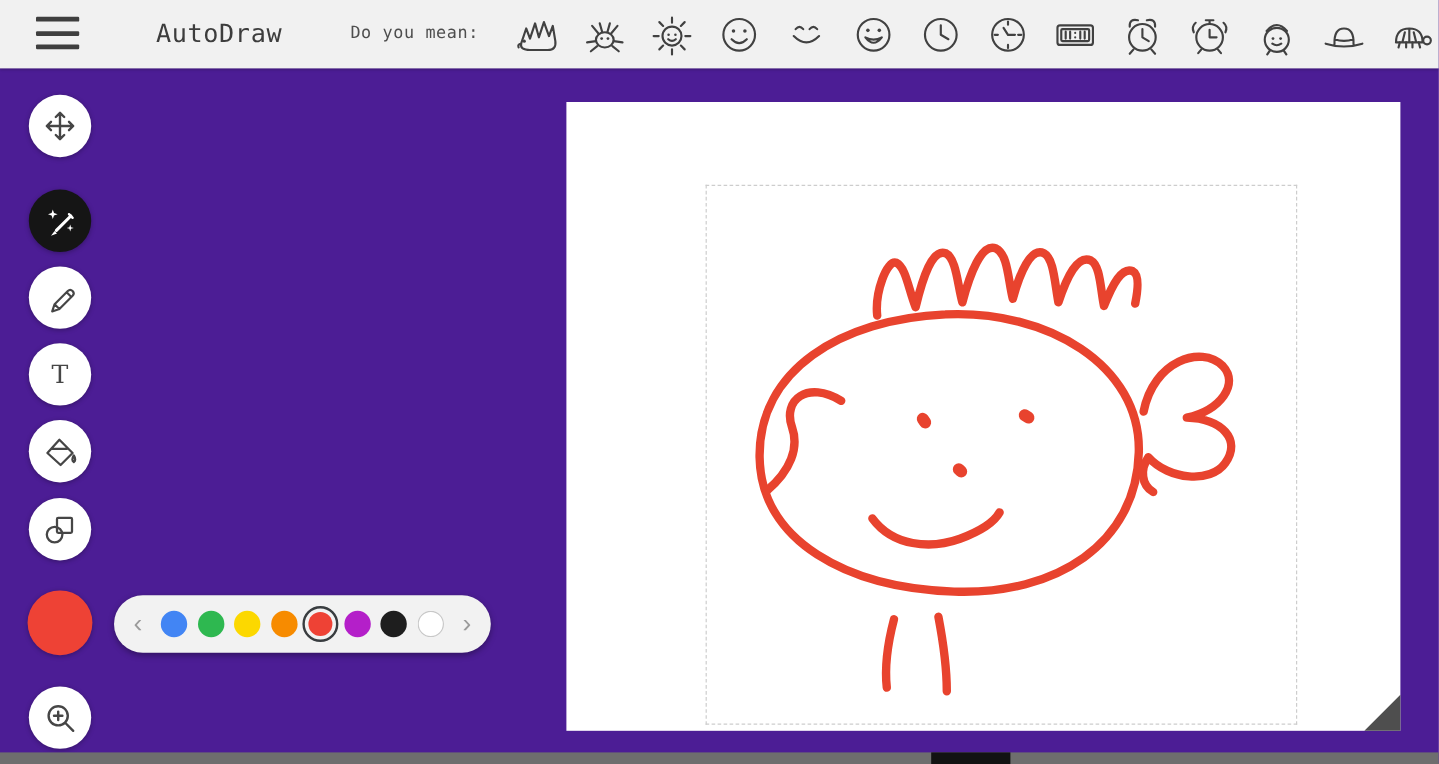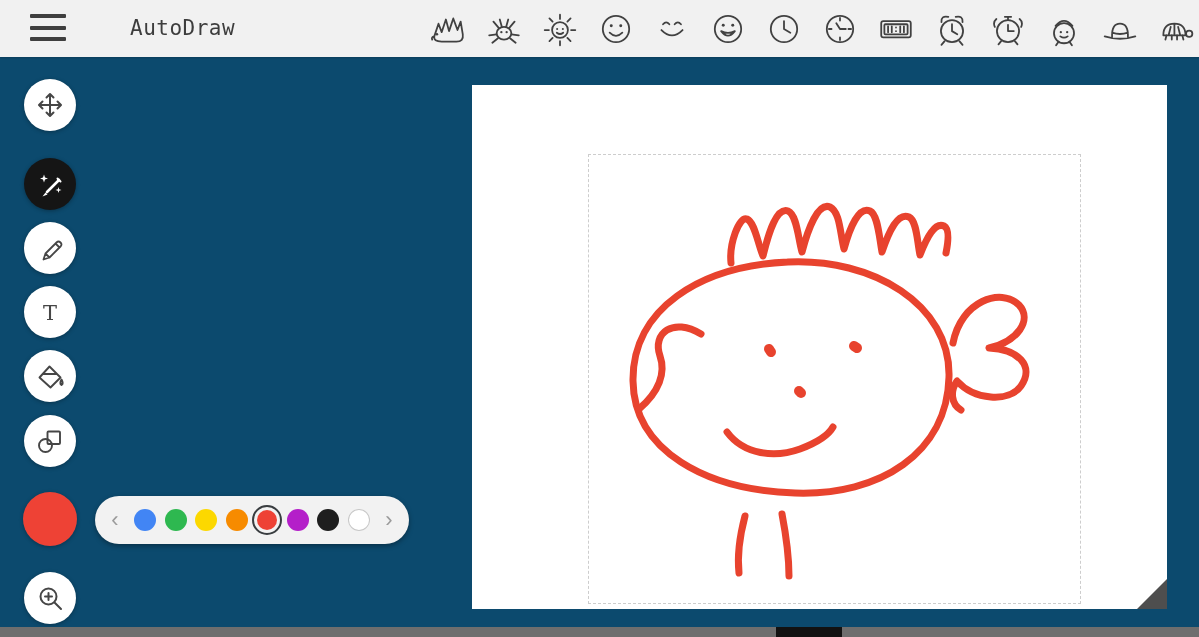--- a/index.html
+++ b/index.html
@@ -1,18 +1,18 @@
 <!DOCTYPE html>
 <html><head>
 <meta charset="utf-8">
 <style>
   * { box-sizing: border-box; margin: 0; padding: 0; }
   html, body { width: 1199px; height: 637px; }
   body { font-family: "DejaVu Sans", sans-serif; }
-  #app { position: relative; width: 1199px; height: 637px; background: #0c4a6e; overflow: hidden; }
+  #app { position: relative; width: 1199px; height: 637px; background: #4c1d95; overflow: hidden; }
 
   
   .topbar { position: absolute; top: 0; left: 0; width: 1199px; height: 57px; background: #f1f1f1; box-shadow: 0 1px 2px rgba(0,0,0,.18); z-index: 5; }
   .hamburger { position: absolute; left: 30px; top: 14px; width: 36px; height: 27px; display: flex; flex-direction: column; justify-content: space-between; background: none; border: none; cursor: pointer; }
   .hamburger span { display: block; width: 36px; height: 4px; background: #3f3f3f; border-radius: 1px; }
   .app-title { position: absolute; left: 130px; top: 0; height: 57px; line-height: 57px; font-family: "DejaVu Sans Mono", monospace; font-size: 21px; color: #3d3d3d; letter-spacing: .5px; }
   .suggest-label { position: absolute; left: 292px; top: 0; height: 57px; line-height: 57px; font-family: "DejaVu Sans Mono", monospace; font-size: 14px; color: #4e4e4e; letter-spacing: .5px; }
   .suggestions { position: absolute; left: 420px; top: 0; height: 57px; display: flex; }
   .sugg-btn { width: 56px; height: 57px; display: flex; align-items: center; justify-content: center; background: none; border: none; cursor: pointer; }
   .sugg-btn svg { width: 38px; height: 38px; }
@@ -54,20 +54,21 @@
 
 <div id="app">
 
   <div class="topbar">
     <button class="hamburger">
       <span></span>
         <span></span>
         <span></span>
     </button>
     <div class="app-title">AutoDraw</div>
+    <div class="suggest-label">Do you mean:</div>
 
     <div class="suggestions">
       <button class="sugg-btn">
           <svg viewBox="0 0 36 36">
             <path class="sg" d="M5,25 L9,13 L12,21 L16,9 L19,20 L23,8 L27,19 L30,11 L32,23 M5,25 Q4,30 12,30 L26,30 Q33,30 32,23 M5,25 Q2,25.5 3,28"></path>
             <circle class="sgf" cx="7.5" cy="23" r="1.2"></circle>
           </svg>
         </button>
       <button class="sugg-btn">
           <svg viewBox="0 0 36 36">

